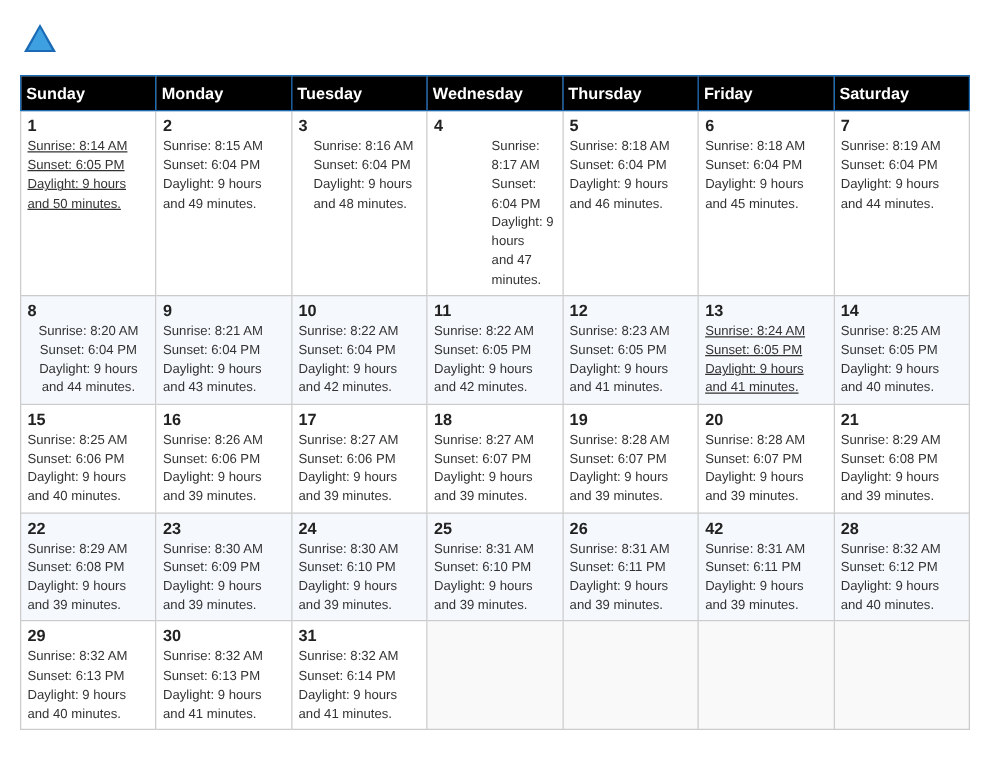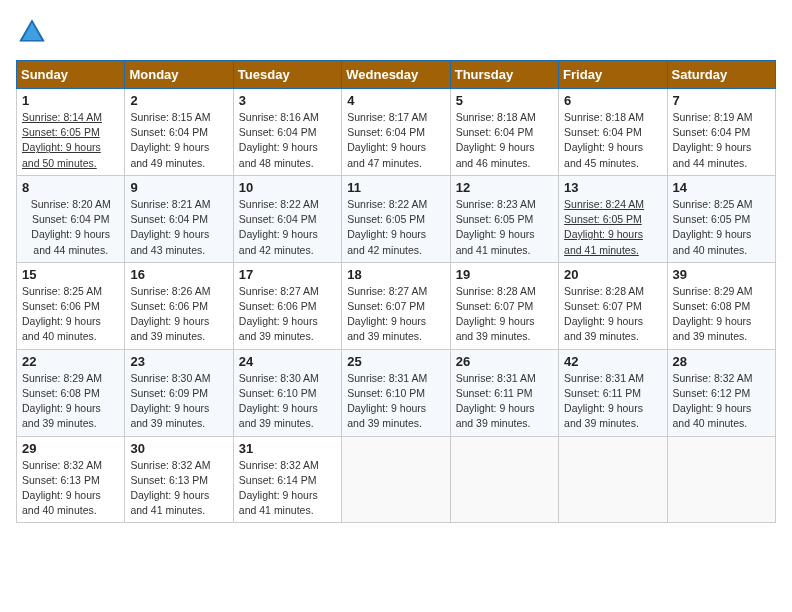--- a/index.html
+++ b/index.html
@@ -45,21 +45,21 @@
     .location-title {
       font-size: 16px;
       color: #555;
     }
     .calendar {
       width: 100%;
       border-collapse: collapse;
       font-size: 11px;
     }
     .calendar th {
-      background: #a16207;
+      background: #000000;
       color: #fff;
       padding: 6px 4px;
       text-align: left;
       font-size: 13px;
       font-weight: bold;
       border: 1px solid #1a6ab5;
     }
     .calendar td {
       border: 1px solid #ccc;
       vertical-align: top;
@@ -130,28 +130,28 @@
         </td>
         <td>
           <span class="day-number">2</span>
           <div class="day-info" style="white-space: pre-line;">Sunrise: 8:15 AM
 Sunset: 6:04 PM
 Daylight: 9 hours
 and 49 minutes.</div>
         </td>
         <td>
           <span class="day-number">3</span>
-          <div class="day-info" style="white-space: pre-line;">Sunrise: 8:16 AM
+          <div class="day-info" style="white-space: pre-line; margin-left: 12px;">Sunrise: 8:16 AM
 Sunset: 6:04 PM
 Daylight: 9 hours
 and 48 minutes.</div>
         </td>
         <td>
           <span class="day-number">4</span>
-          <div class="day-info" style="white-space: pre-line;">Sunrise: 8:17 AM
+          <div class="day-info" style="white-space: pre-line; margin-left: 46px;">Sunrise: 8:17 AM
 Sunset: 6:04 PM
 Daylight: 9 hours
 and 47 minutes.</div>
         </td>
         <td>
           <span class="day-number">5</span>
           <div class="day-info" style="white-space: pre-line;">Sunrise: 8:18 AM
 Sunset: 6:04 PM
 Daylight: 9 hours
 and 46 minutes.</div>
@@ -259,21 +259,21 @@
 and 39 minutes.</div>
         </td>
         <td>
           <span class="day-number">20</span>
           <div class="day-info" style="white-space: pre-line;">Sunrise: 8:28 AM
 Sunset: 6:07 PM
 Daylight: 9 hours
 and 39 minutes.</div>
         </td>
         <td>
-          <span class="day-number">39</span>
+          <span class="day-number">21</span>
           <div class="day-info" style="white-space: pre-line;">Sunrise: 8:29 AM
 Sunset: 6:08 PM
 Daylight: 9 hours
 and 39 minutes.</div>
         </td>
       </tr>
       <tr>
         <td>
           <span class="day-number">22</span>
           <div class="day-info" style="white-space: pre-line;">Sunrise: 8:29 AM

